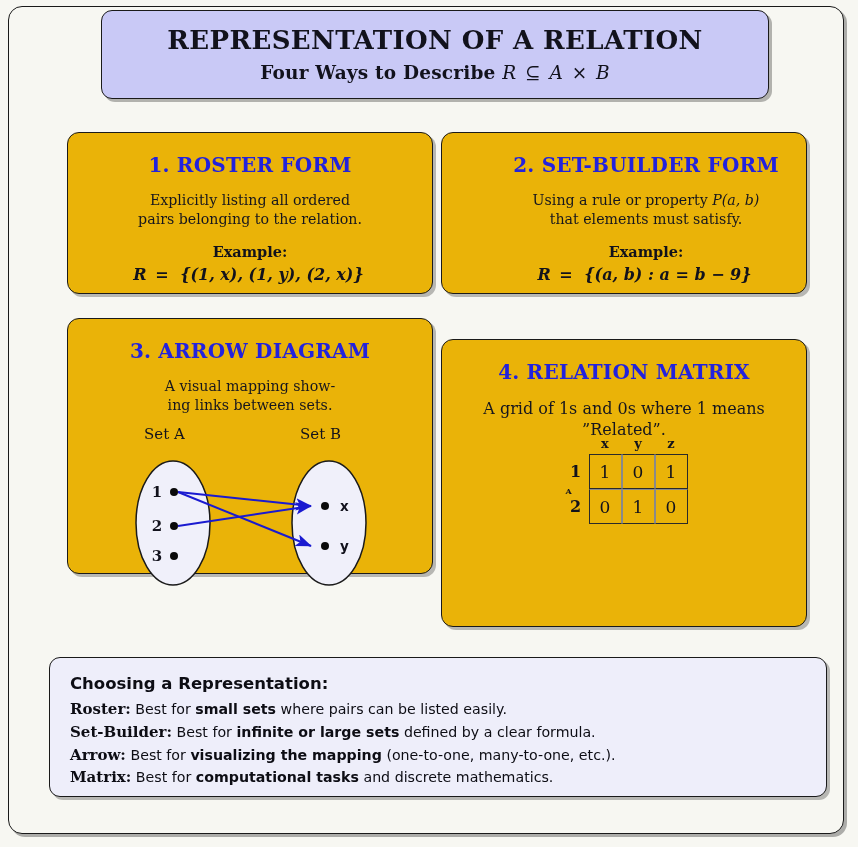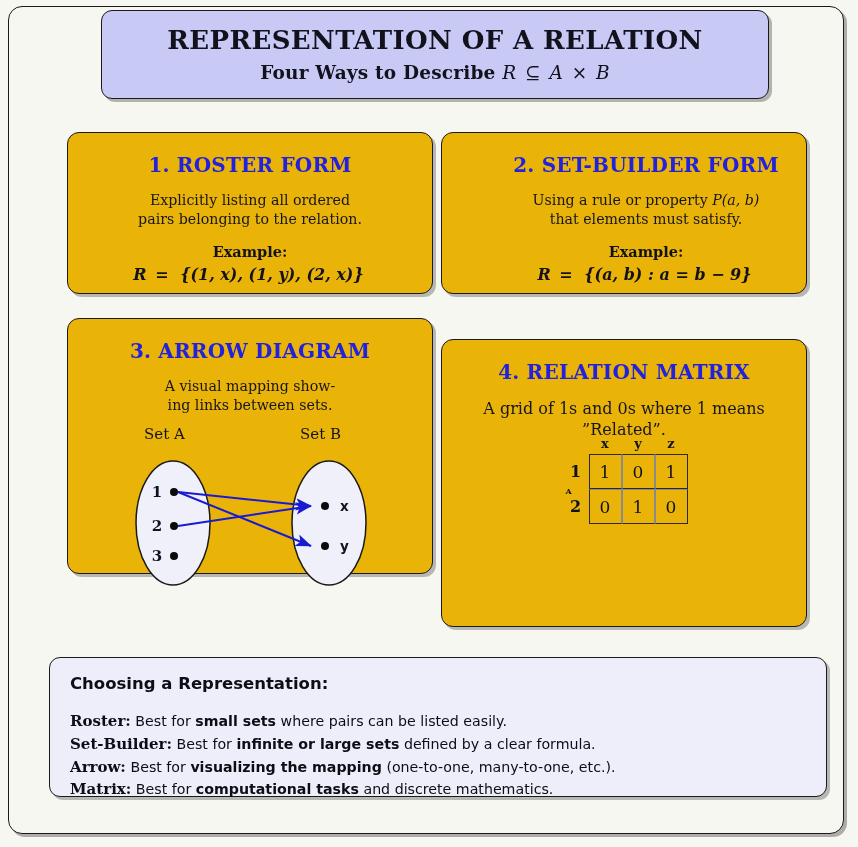--- a/index.html
+++ b/index.html
@@ -233,21 +233,21 @@
     border-radius: 11px;
     box-sizing: border-box;
     box-shadow: 3px 3px 0 rgba(0,0,0,0.26);
     padding: 16px 20px 0 20px;
   }
   .summary-title {
     font-family: "DejaVu Sans", sans-serif;
     font-size: 16.5px;
     font-weight: bold;
     color: #0d0d14;
-    margin-bottom: 17px;
+    margin-bottom: 5px;
   }
   .summary-line {
     font-family: "DejaVu Sans", sans-serif;
     font-size: 14.2px;
     color: #0d0d14;
     line-height: 1.52;
     white-space: nowrap;
   }
   .summary-line .lead {
     font-family: "DejaVu Serif", serif;

